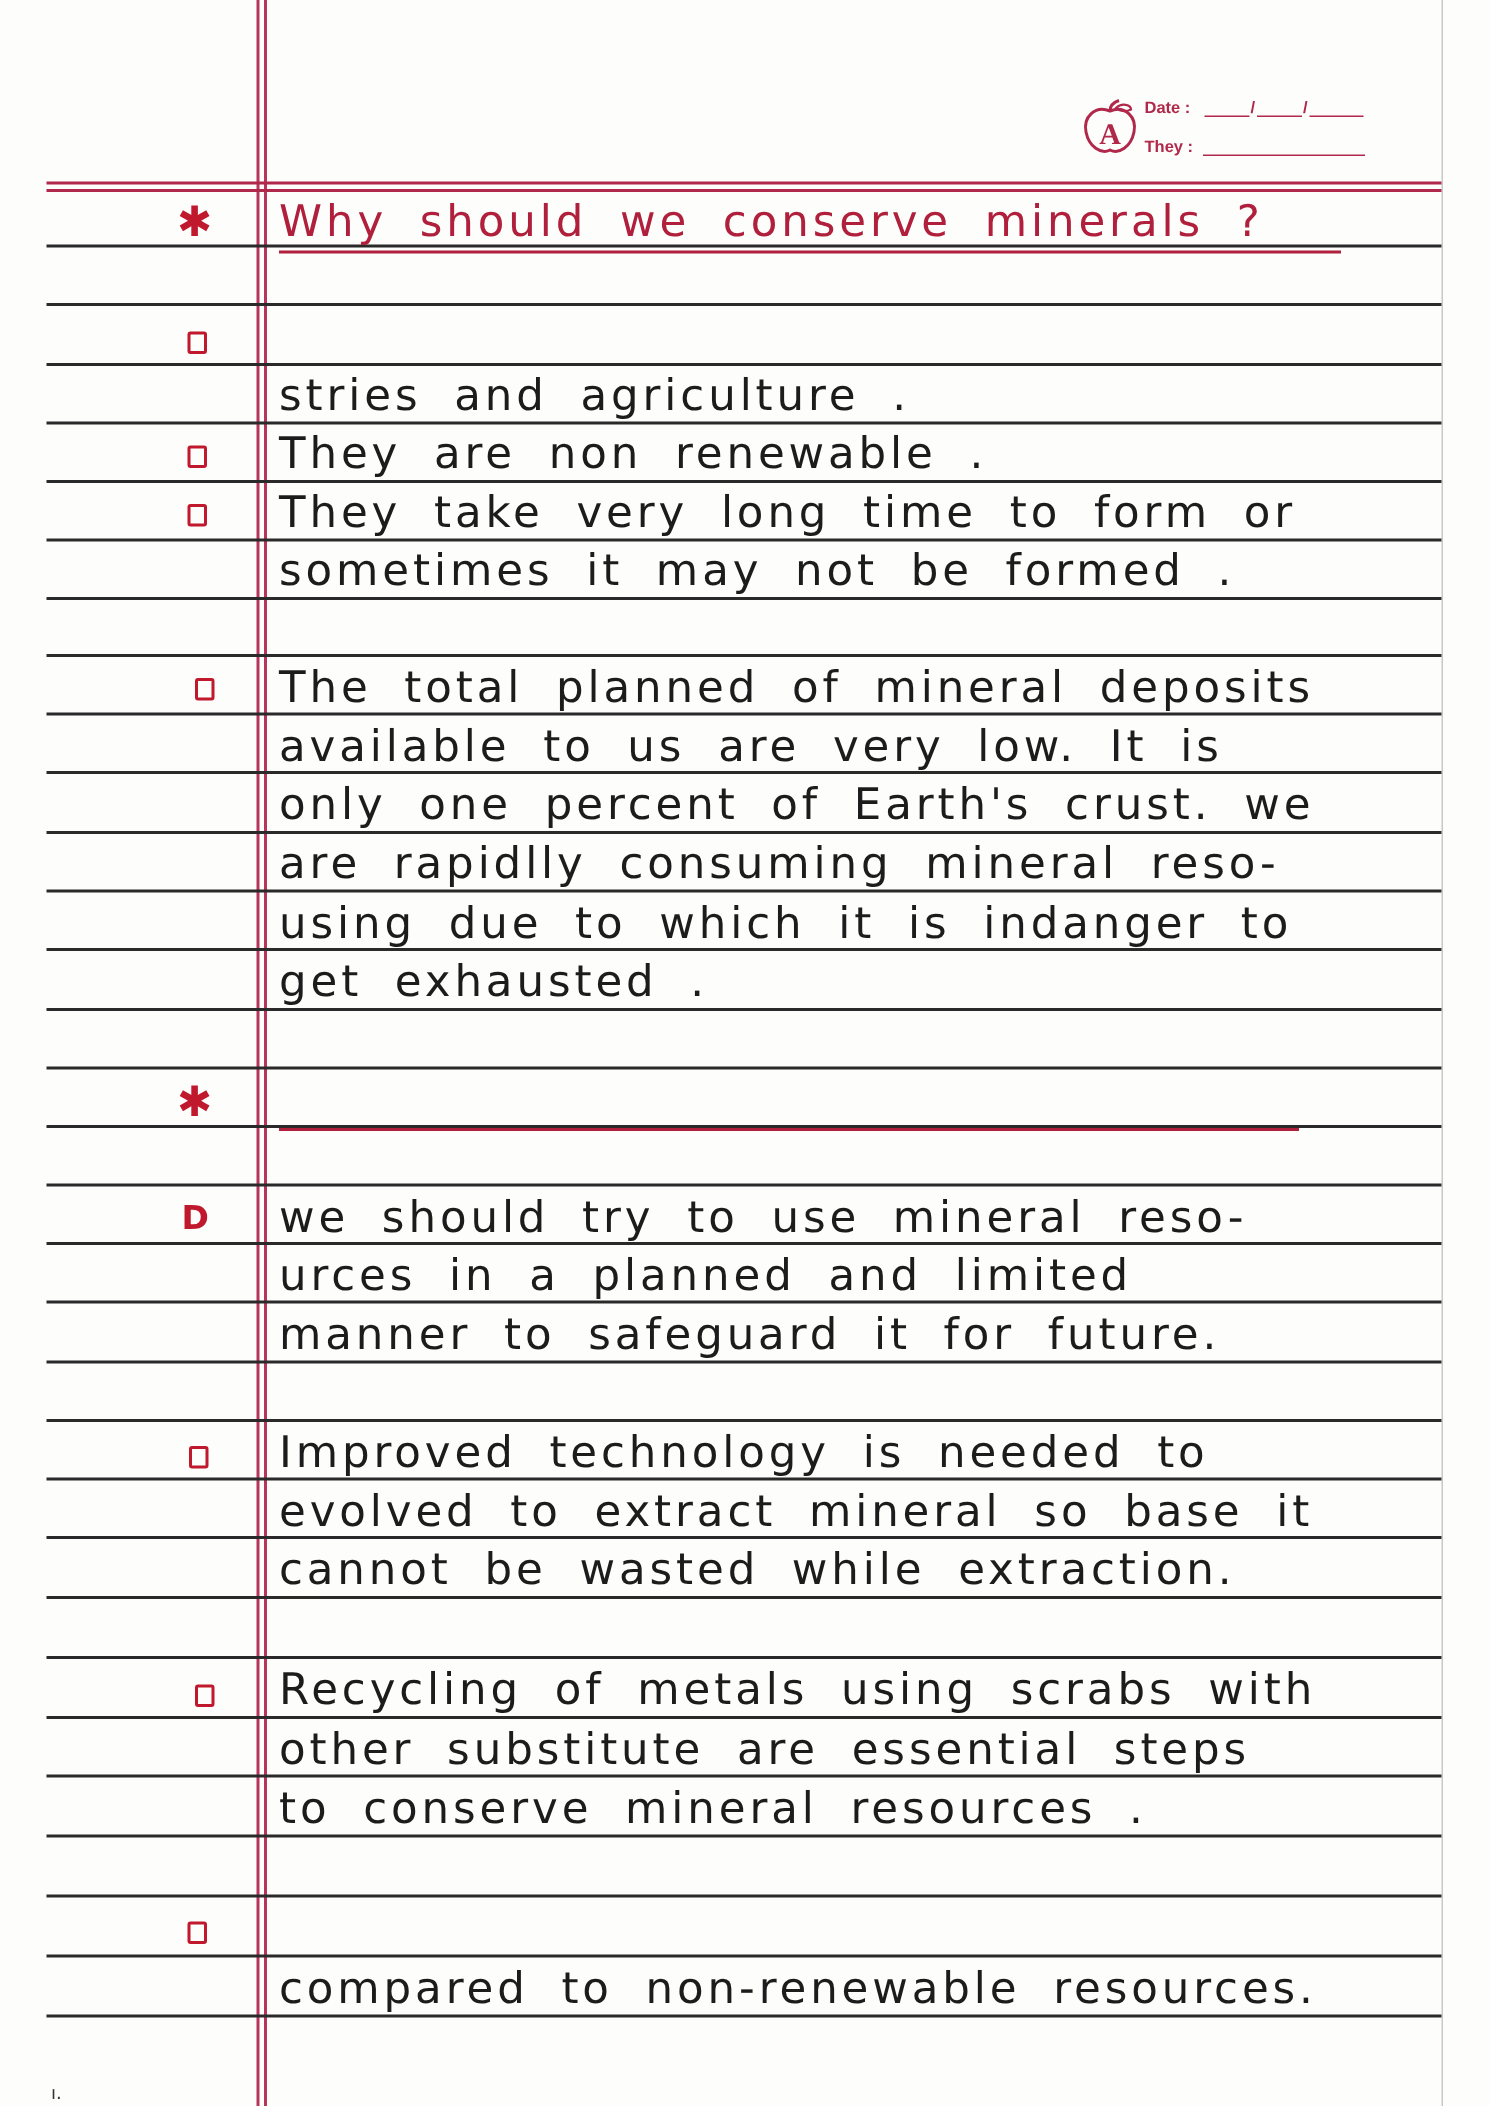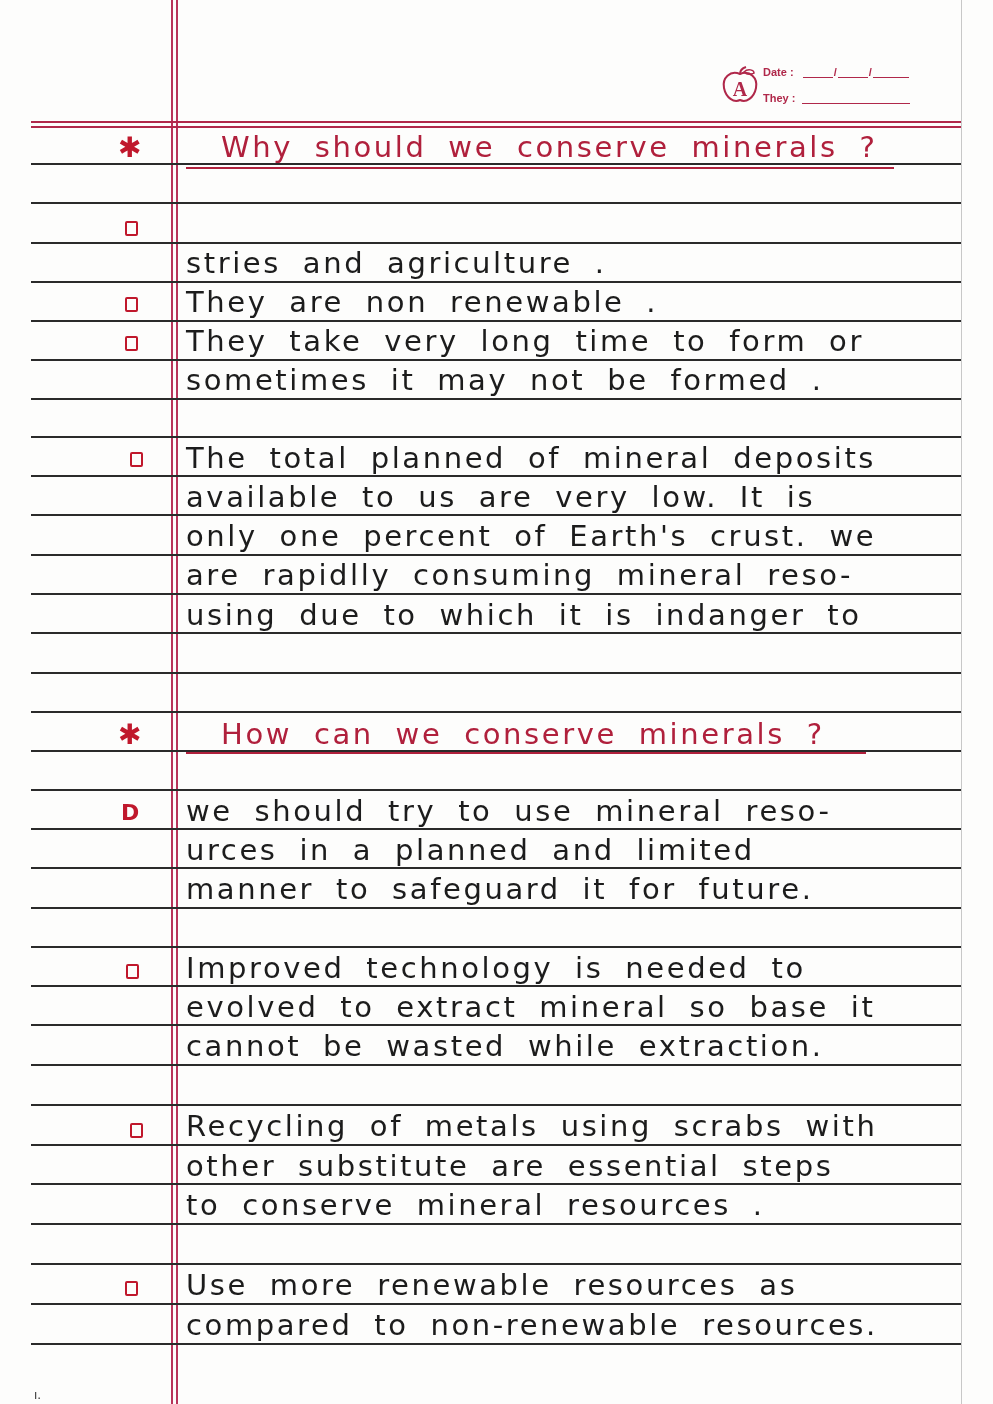--- a/index.html
+++ b/index.html
@@ -36,21 +36,21 @@
     }
     .header-field .blank {
       display: inline-block; border-bottom: 1.5px solid #b0284a; vertical-align: bottom;
     }
     
     .line {
       position: absolute; left: 186px; white-space: nowrap;
       font-family: "DejaVu Sans", sans-serif; font-size: 29px; color: #1c1c1c;
       letter-spacing: 2.6px; word-spacing: 10px; line-height: 34px;
     }
-    .line.heading { color: #b0203c; margin-left: 35px; }
+    .line.heading { color: #b0203c; }
     .heading-underline {
       position: absolute; height: 2px; background: #b0203c;
     }
     .marker {
       position: absolute; font-size: 28px; line-height: 30px; color: #c0182c;
       font-family: "DejaVu Sans", sans-serif;
     }
     .bullet {
       position: absolute; width: 9px; height: 11px; border: 2px solid #c0182c;
       border-radius: 2px;
@@ -129,38 +129,37 @@
   <div class="bullet" style="left:125px;top:336px"></div>
   <div class="line" style="top:324px">They take very long time to form or</div>
   <div class="line" style="top:363px">sometimes it may not be formed .</div>
 
   <div class="bullet" style="left:130px;top:452px"></div>
   <div class="line" style="top:441px">The total planned of mineral deposits</div>
   <div class="line" style="top:480px">available to us are very low. It is</div>
   <div class="line" style="top:519px">only one percent of Earth's crust. we</div>
   <div class="line" style="top:558px">are rapidlly consuming mineral reso-</div>
   <div class="line" style="top:598px">using due to which it is indanger to</div>
+  <div class="line" style="top:637px">get exhausted .</div>
 
   <div class="marker" style="left:118px;top:720px">✱</div>
-  <div class="line heading" style="top:717px">How can we conserve minerals ?</div>
   <div class="heading-underline" style="left:186px;top:752px;width:680px"></div>
 
   <div class="marker" style="left:121px;top:798px;font-size:22px;font-weight:bold">D</div>
   <div class="line" style="top:794px">we should try to use mineral reso-</div>
   <div class="line" style="top:833px">urces in a planned and limited</div>
   <div class="line" style="top:872px">manner to safeguard it for future.</div>
 
   <div class="bullet" style="left:126px;top:964px"></div>
   <div class="line" style="top:951px">Improved technology is needed to</div>
   <div class="line" style="top:990px">evolved to extract mineral so base it</div>
   <div class="line" style="top:1029px">cannot be wasted while extraction.</div>
 
   <div class="bullet" style="left:130px;top:1123px"></div>
   <div class="line" style="top:1149px">other substitute are essential steps</div>
   <div class="line" style="top:1109px">Recycling of metals using scrabs with</div>
   <div class="line" style="top:1188px">to conserve mineral resources .</div>
 
   <div class="bullet" style="left:125px;top:1281px"></div>
-  <div class="line" style="top:1268px">Use more renewable resources as</div>
   <div class="line" style="top:1308px">compared to non-renewable resources.</div>
 
   <div class="stray" style="left:34px;top:1388px">ı.</div>
 </div>
 
 </body></html>

